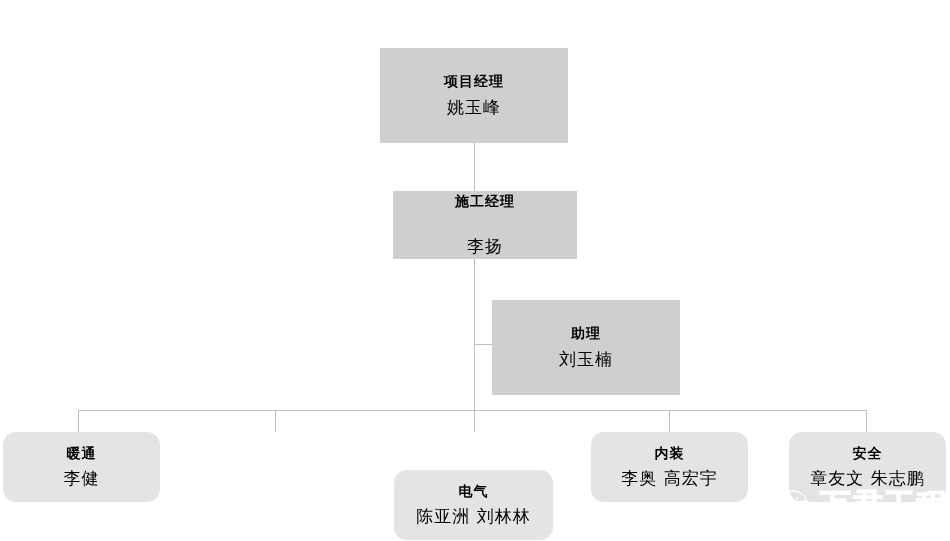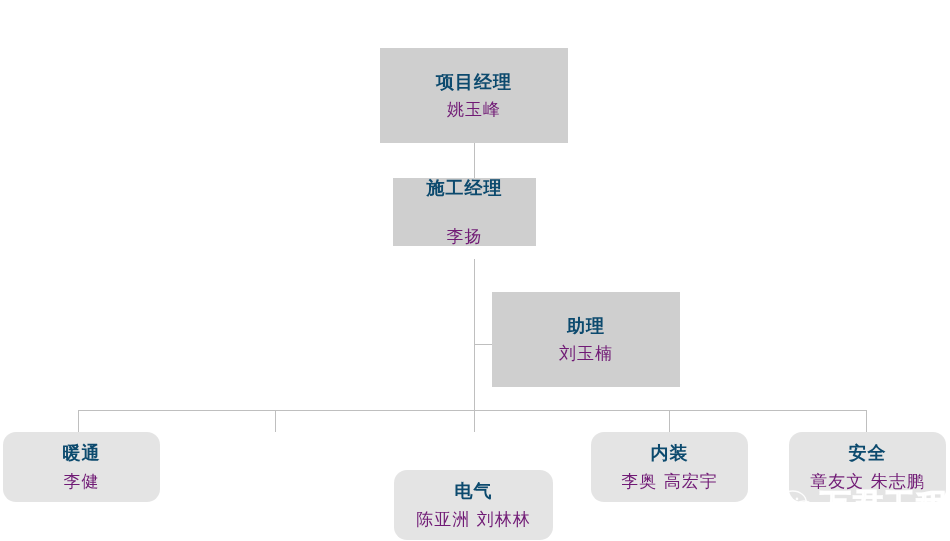--- a/index.html
+++ b/index.html
@@ -26,27 +26,27 @@
     box-sizing: border-box;
     display: flex;
     flex-direction: column;
     align-items: center;
     justify-content: center;
     text-align: center;
     line-height: 1.25;
   }
   .node .title {
     font-weight: bold;
-    color: #0c4a6e;
-    font-size: 18px;
+    color: #000000;
+    font-size: 14px;
     letter-spacing: 1px;
     margin-bottom: 6px;
   }
   .node .people {
-    color: #701a75;
+    color: #000000;
     font-size: 17px;
     letter-spacing: 1px;
   }
   .node-dark {
     background: #cfcfcf;
   }
   .node-light {
     background: #e4e4e4;
     border-radius: 13px;
   }
@@ -102,26 +102,26 @@
   <div class="line v-line" style="left:275px; top:410px; height:22px;"></div>
   <div class="line v-line" style="left:474px; top:410px; height:22px;"></div>
   <div class="line v-line" style="left:669px; top:410px; height:22px;"></div>
   <div class="line v-line" style="left:866px; top:410px; height:22px;"></div>
 
   <div class="node node-dark" style="left:380px; top:48px; width:188px; height:95px;">
     <div class="title">项目经理</div>
     <div class="people">姚玉峰</div>
   </div>
 
-  <div class="node node-dark" style="left:393px; top:178px; width:143px; height:68px;gap:20px;">
+  <div class="node node-dark" style="left:393px; top:191px; width:184px; height:68px;gap:20px;">
     <div class="title">施工经理</div>
     <div class="people">李扬</div>
   </div>
 
-  <div class="node node-dark" style="left:492px; top:292px; width:188px; height:95px;">
+  <div class="node node-dark" style="left:492px; top:300px; width:188px; height:95px;">
     <div class="title">助理</div>
     <div class="people">刘玉楠</div>
   </div>
 
   <div class="node node-light" style="left:3px; top:432px; width:157px; height:70px;">
     <div class="title">暖通</div>
     <div class="people">李健</div>
   </div>
 
 

